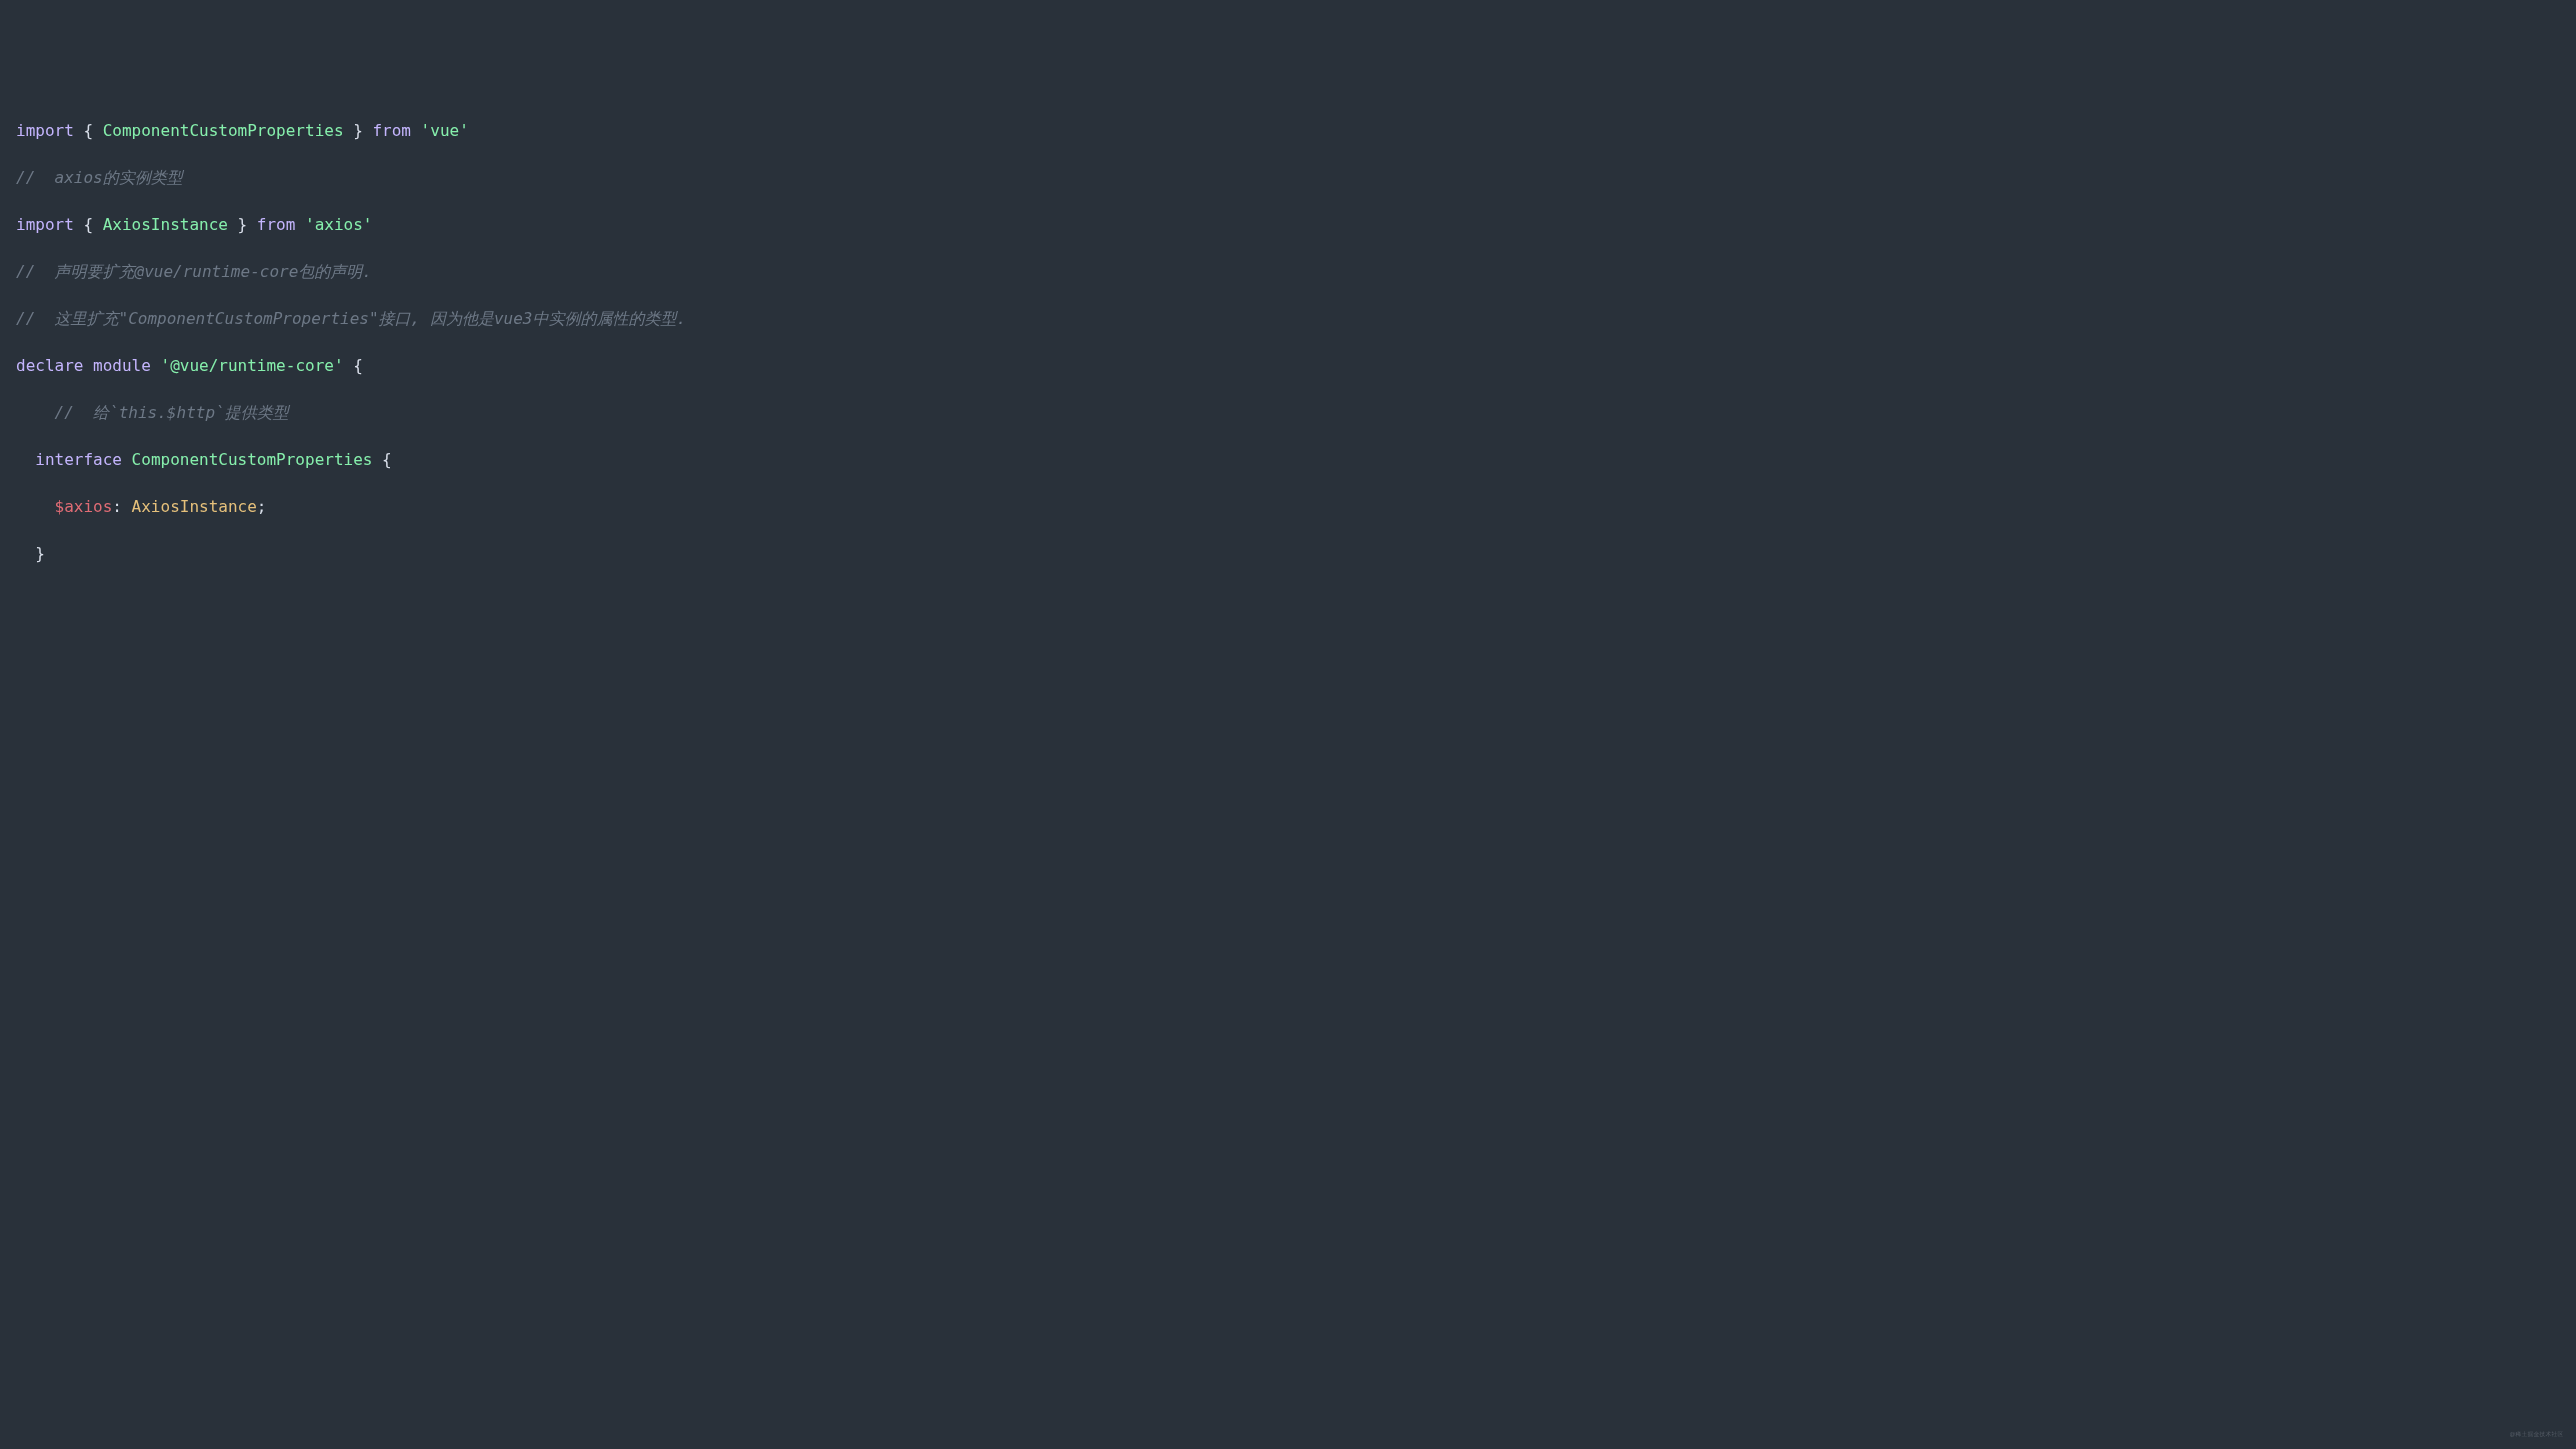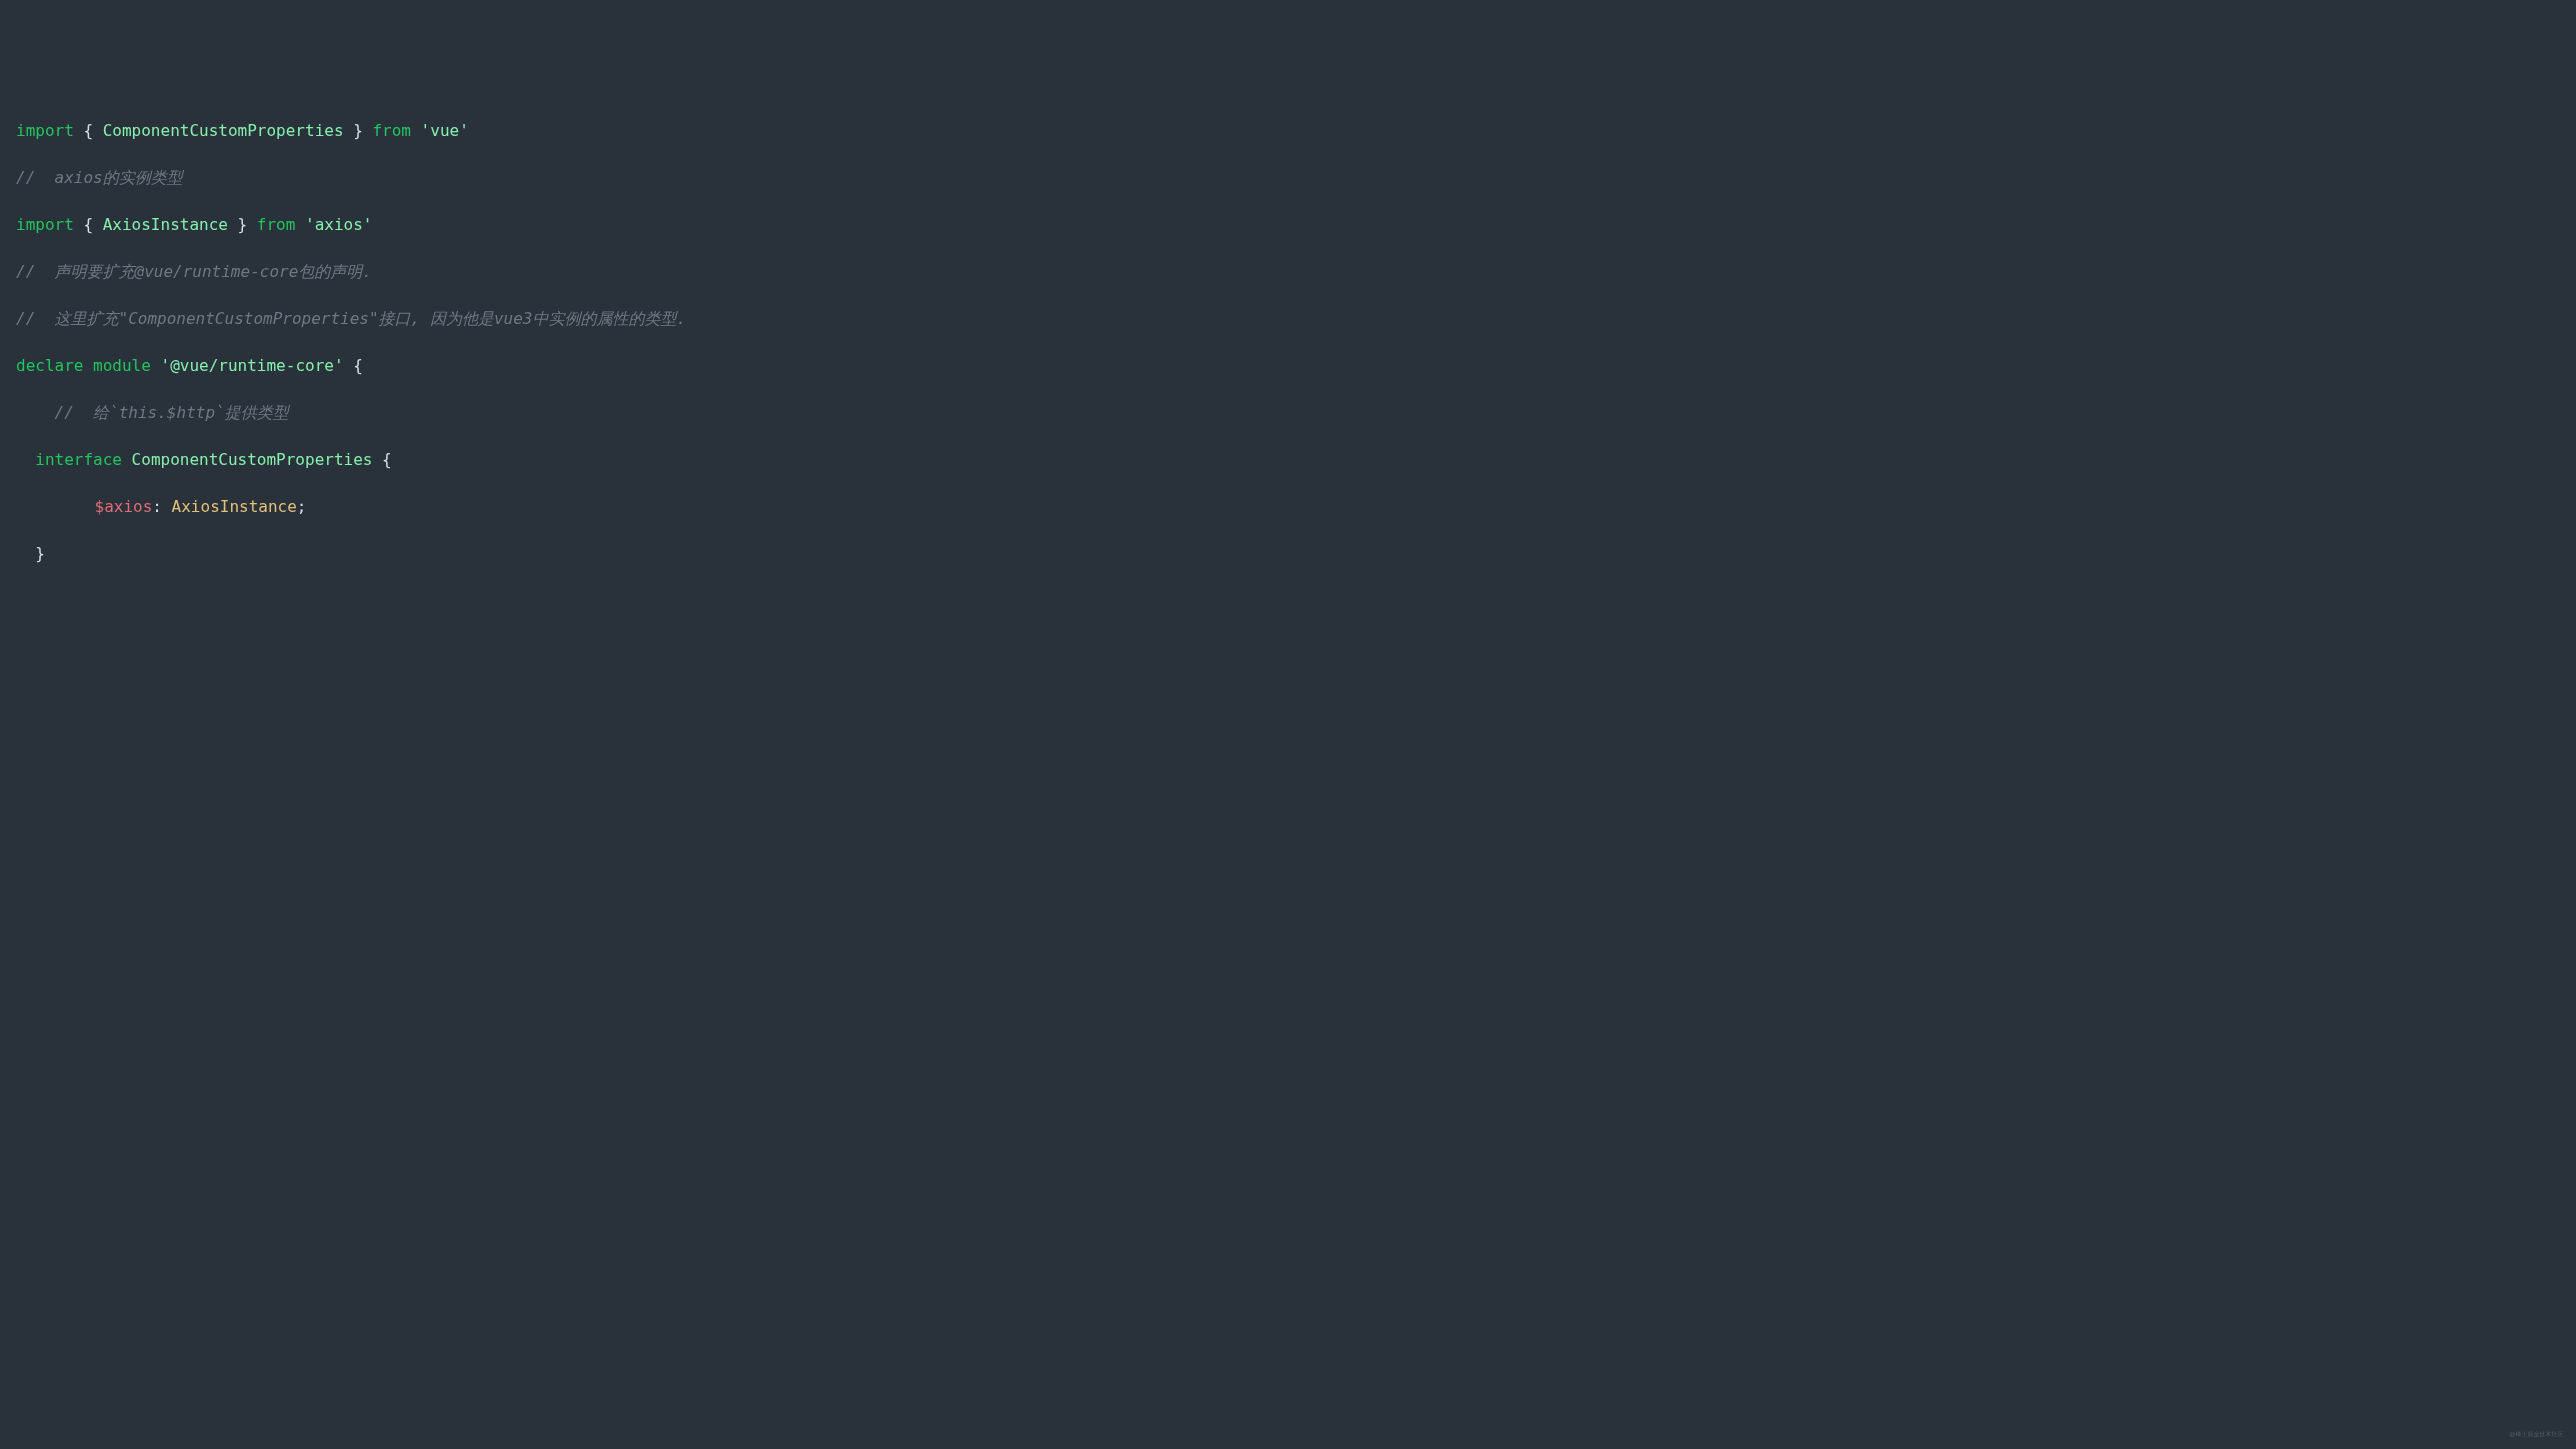--- a/index.html
+++ b/index.html
@@ -8,26 +8,26 @@
     background: #29313a;
     font-family: "SF Mono", "Monaco", "Menlo", "Consolas", "DejaVu Sans Mono", monospace;
     font-size: 16px;
     line-height: 1.5;
     color: #d8dee9;
     padding: 23px 16px;
     white-space: pre;
     overflow: hidden;
   }
   .line { display: block; margin-bottom: 23px; }
-  .kw-import   { color: #22c55e; }  
+  .kw-import   { color: #c4b5fd; }  
   .ident       { color: #86efac; }  
   .punc        { color: #d8dee9; }  
   .string      { color: #86efac; }  
   .comment     { color: #6d7886; font-style: italic; }  
-  .field       { color: #e06c75; margin-left: 40px; }  
+  .field       { color: #e06c75; }  
   .type        { color: #e5c07b; }  
   .watermark {
     position: fixed;
     bottom: 10.2px;
     right: 12.5px;
     font-size: 5.7px;
     color: #555c66;
     font-family: sans-serif;
     letter-spacing: 0.3px;
   }

